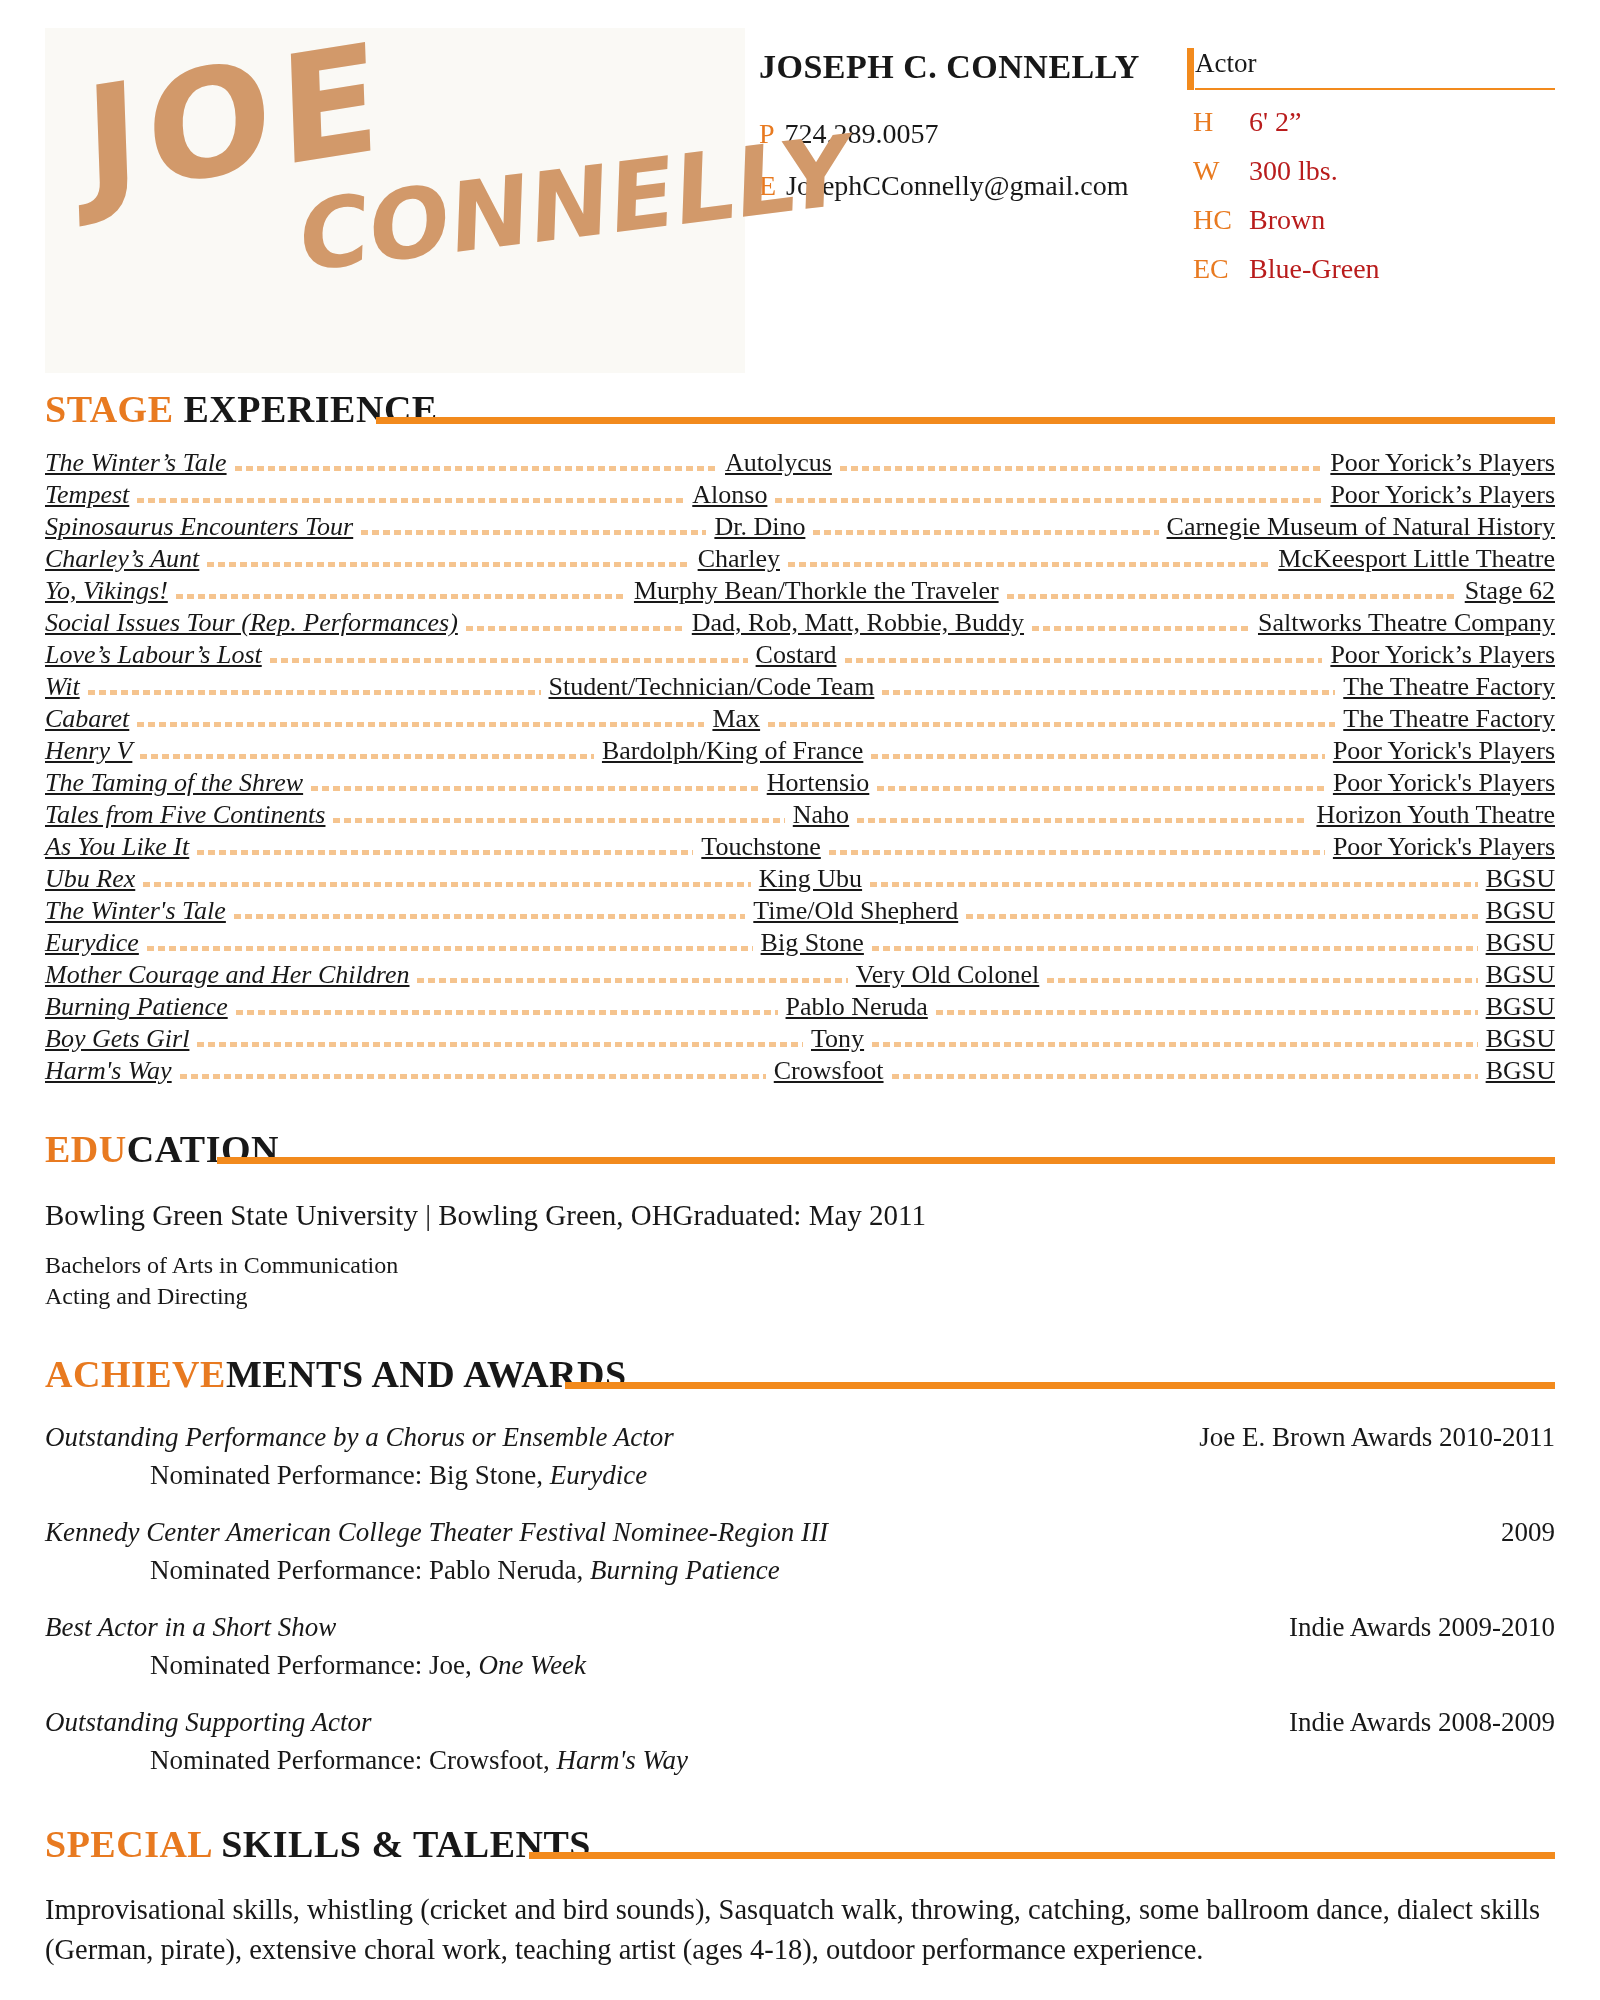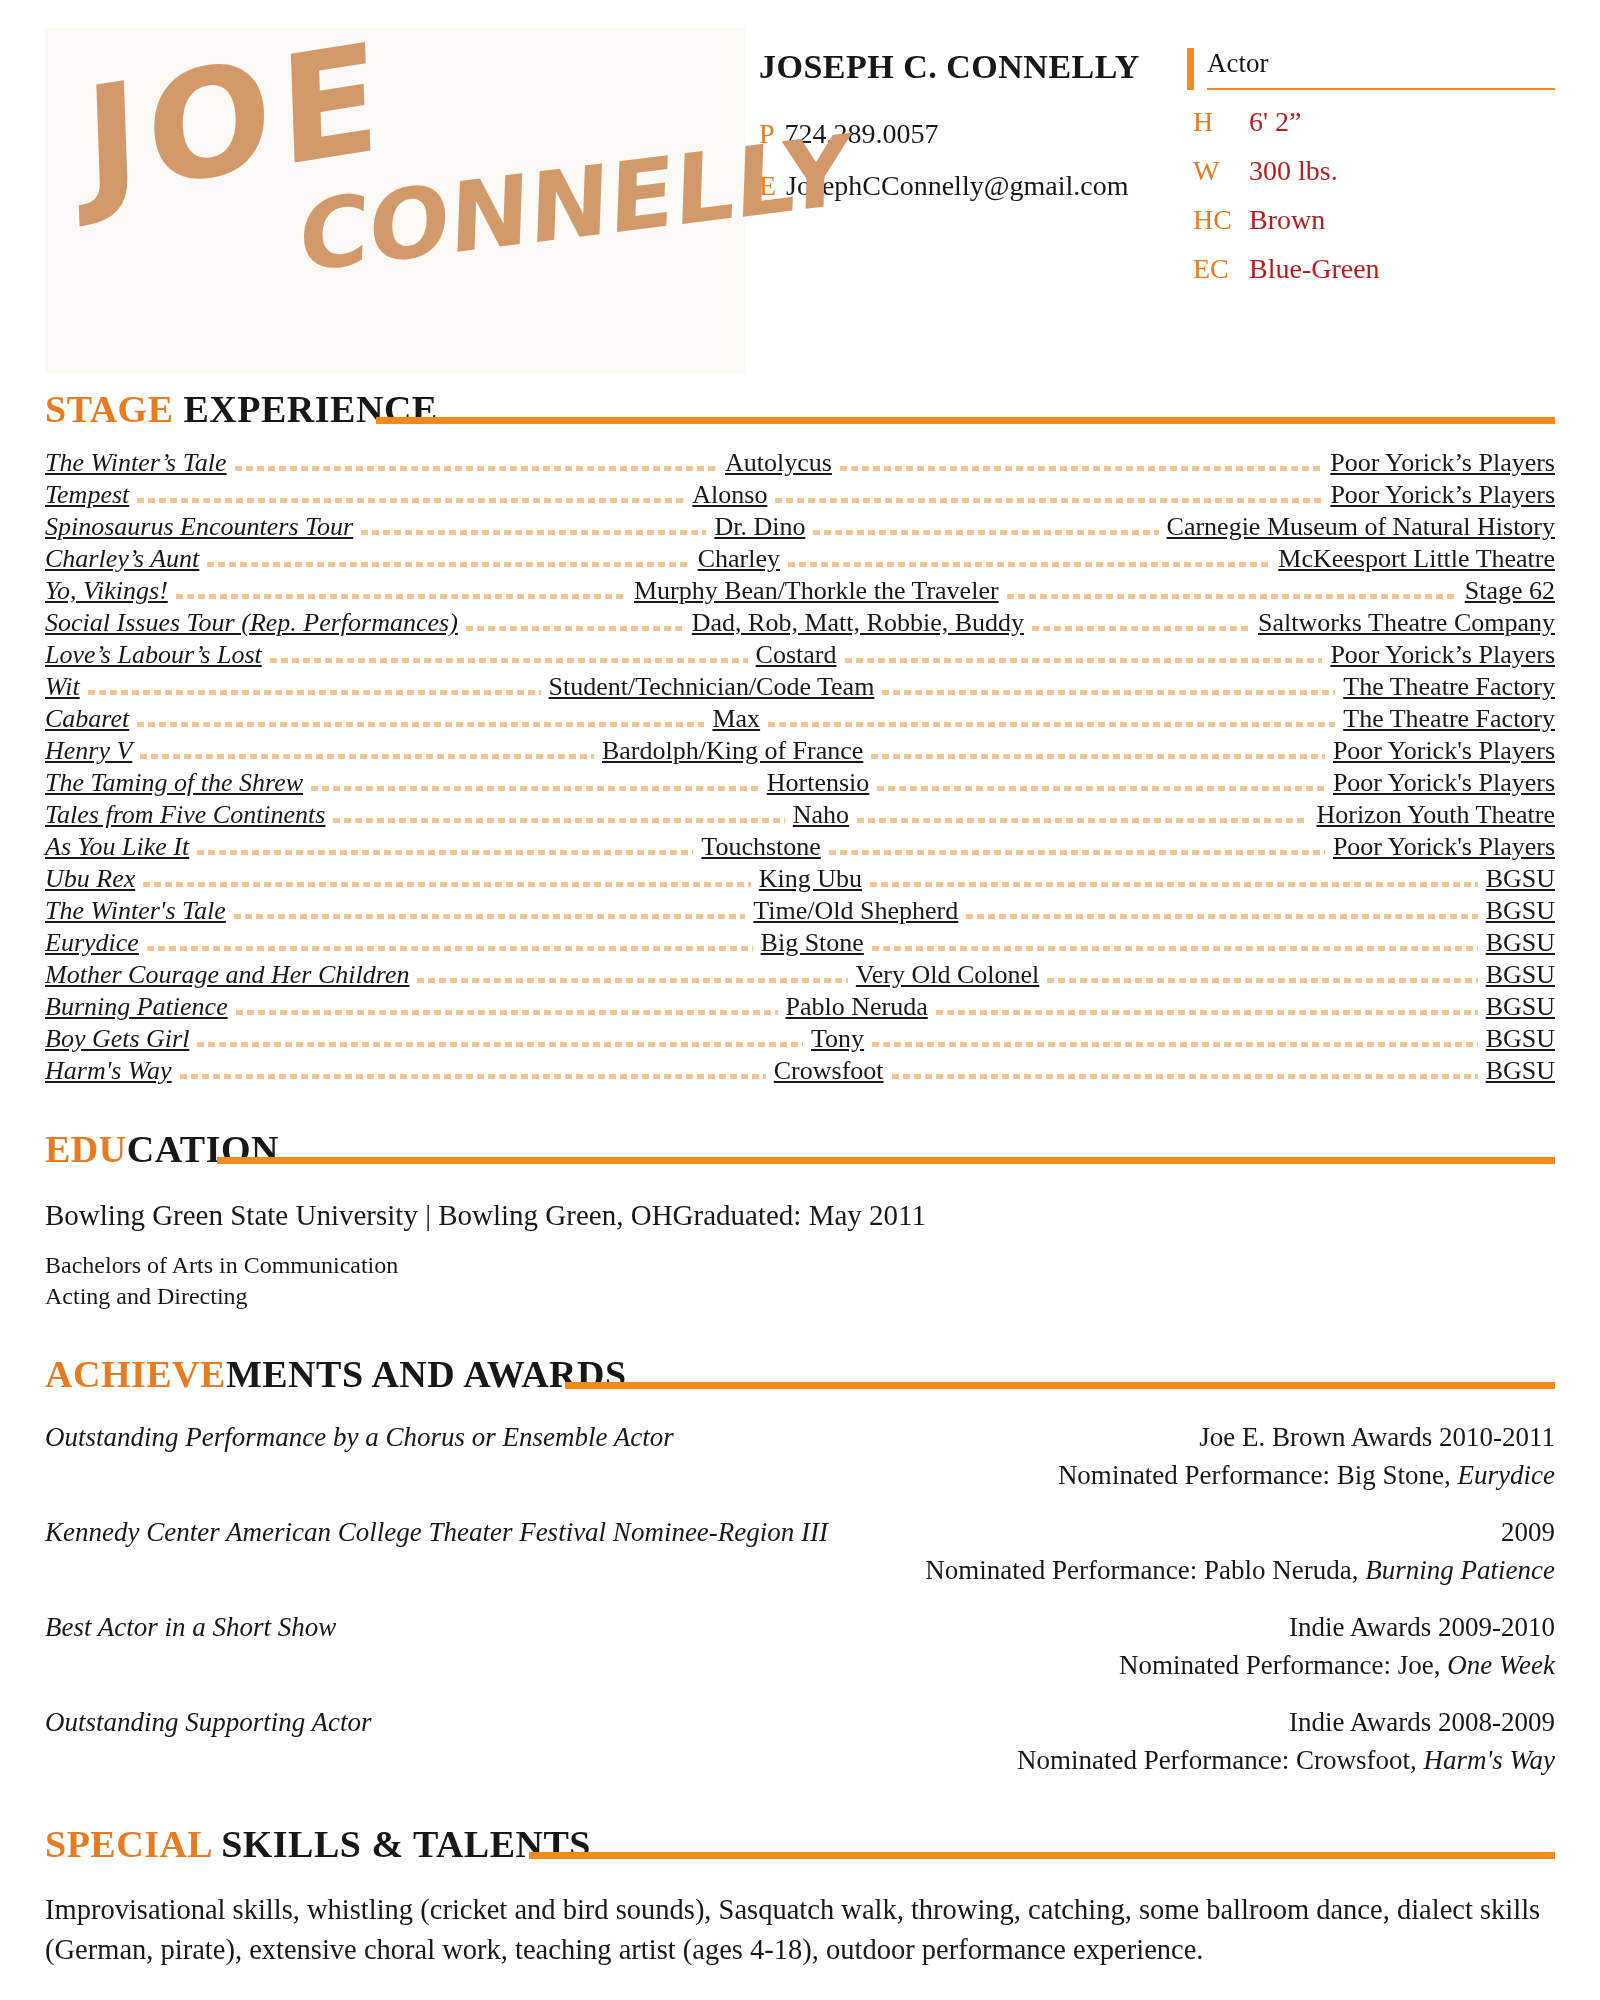--- a/index.html
+++ b/index.html
@@ -27,21 +27,21 @@
   }
   .logo-joe{left:38px;top:18px;font-size:148px;letter-spacing:8px;transform:rotate(-9deg) skewX(-7deg);}
   .logo-connelly{left:252px;top:128px;font-size:96px;letter-spacing:0px;transform:rotate(-7deg) skewX(-9deg);}
   .header-right{flex:1;display:flex;padding-left:14px;margin-top:20px;}
   .head-left{width:428px;flex-shrink:0;}
   .person-name{font-size:34px;font-weight:bold;letter-spacing:.5px;white-space:nowrap;}
   .contact{margin-top:32px;}
   .contact-line{font-size:28px;margin-bottom:20px;display:flex;align-items:baseline;}
   .contact-label{color:var(--accent-deep);margin-right:10px;}
   .head-right{flex:1;min-width:0;}
-  .actor-box{border-left:7px solid var(--accent);padding-left:13px;}
+  .actor-box{border-left:7px solid var(--accent);padding-left:1px;}
   .actor-title{font-size:27px;}
   .actor-underline{height:2px;background:var(--accent);margin-top:9px;width:100%;}
   .stats{margin-top:16px;padding-left:6px;}
   .stat-row{display:flex;align-items:baseline;margin-bottom:17px;font-size:28px;}
   .stat-label{color:var(--accent-deep);width:56px;flex-shrink:0;}
   .stat-value{color:#b91c1c;}
 
   
   .content{padding:0 45px;}
   .sec-head{display:flex;align-items:flex-end;}
@@ -64,21 +64,21 @@
   .edu-center{ font-weight:normal;font-size:24px;}
   .edu-degree{margin-top:20px;}
   .edu-focus{margin-top:4px;}
 
   
   .sec-gap-awards{margin-top:28px;}
   .award{margin-top:26px;}
   .award-top{display:flex;justify-content:space-between;font-size:27px;align-items:baseline;}
   .award-title{font-style:italic;padding-right:20px;}
   .award-right{white-space:nowrap;}
-  .award-sub{margin-left:105px;margin-top:7px;font-size:27px;text-align:right;}
+  .award-sub{margin-left:105px;margin-top:7px;font-size:27px;}
   .award-sub .show{font-style:italic;}
 
   
   .sec-gap-skills{margin-top:32px;}
   .skills-text{margin-top:24px;font-size:28.5px;line-height:1.42;}
 </style>
 </head>
 <body>
 
 <div class="page">

